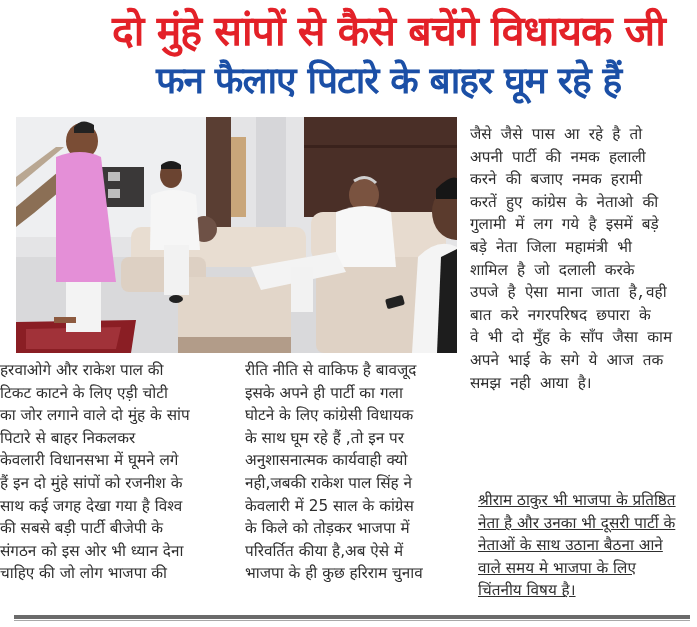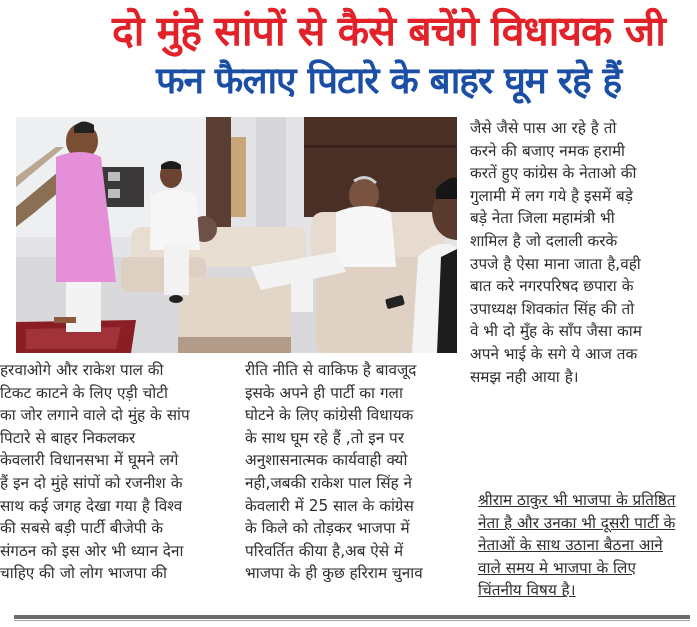--- a/index.html
+++ b/index.html
@@ -18,21 +18,21 @@
     position:absolute; left:16px; top:117px; width:441px; height:236px; overflow:hidden;
     background:#dcdcdc;
   }
   .photo svg { display:block; }
 
   .col {
     position:absolute; font-size:15.3px; line-height:22.6px; color:#2e2e2e;
     text-align:justify;
   }
   .col p { margin:0; white-space:nowrap; }
-  .col-right { left:470px; top:117px; width:216px; }
+  .col-right { left:470px; top:124px; width:216px;font-family:Liberation Mono, monospace; }
   .col-a { left:0; top:359px; width:214px; }
   .col-b { left:245px; top:359px; width:214px; }
   .col-right-para2 { left:478px; top:489px; width:210px;text-decoration:underline; }
 
   .bottom-rule {
     position:absolute; left:14px; top:615px; width:676px; height:4px; background:#6b6b6b;
   }
   .bottom-rule2 {
     position:absolute; left:14px; top:620px; width:676px; height:1px; background:#a8a8a8;
   }
@@ -101,28 +101,28 @@
     <ellipse cx="440" cy="95" rx="24" ry="28" fill="#5b3b2d"></ellipse>
     <path d="M420 72 q20 -20 25 -5 v15 h-25z" fill="#161616"></path>
     <path d="M402 140 q20 -20 39 -10 v106 h-45z" fill="#f4f4f4"></path>
     <path d="M425 140 l16 -8 v104 h-20z" fill="#1d1d1d"></path>
     <rect x="370" y="180" width="18" height="10" rx="2" fill="#222" transform="rotate(-15 379 185)"></rect>
   </svg>
 </div>
 
 <div class="col col-right">
   <p>जैसे जैसे पास आ रहे है तो</p>
+  <p>अपनी पार्टी की नमक हलाली</p>
   <p>करने की बजाए नमक हरामी</p>
   <p>करतें हुए कांग्रेस के नेताओ की</p>
   <p>गुलामी में लग गये है इसमें बड़े</p>
   <p>बड़े नेता जिला महामंत्री भी</p>
   <p>शामिल है जो दलाली करके</p>
   <p>उपजे है ऐसा माना जाता है,वही</p>
   <p>बात करे  नगरपरिषद छपारा के</p>
-  <p>उपाध्यक्ष शिवकांत सिंह की तो</p>
   <p>वे भी दो मुँह के साँप जैसा काम</p>
   <p>अपने भाई के सगे ये आज तक</p>
   <p>समझ नही आया है।</p>
 </div>
 
 <div class="col col-right-para2">
   <p>श्रीराम ठाकुर भी भाजपा के प्रतिष्ठित</p>
   <p>नेता है और उनका भी दूसरी पार्टी के</p>
   <p>नेताओं के साथ उठाना बैठना आने</p>
   <p>वाले समय मे भाजपा के लिए</p>

